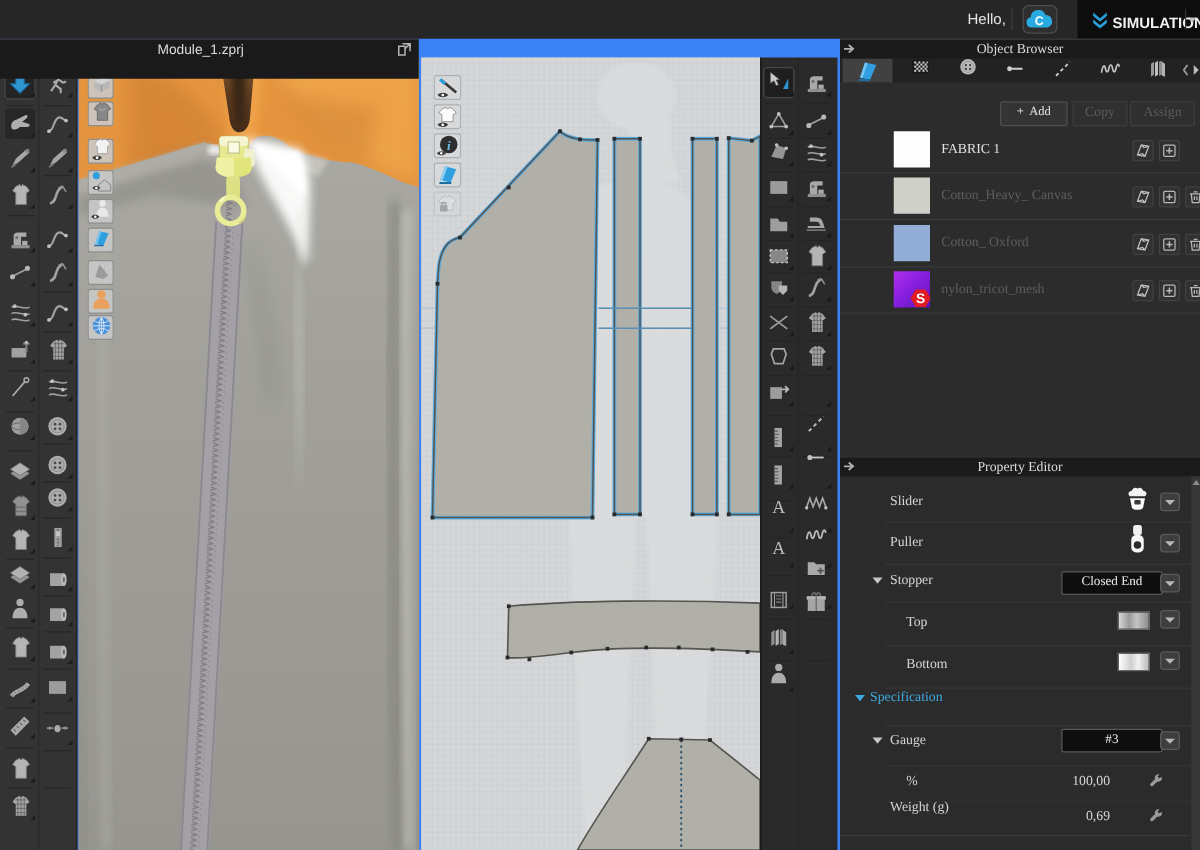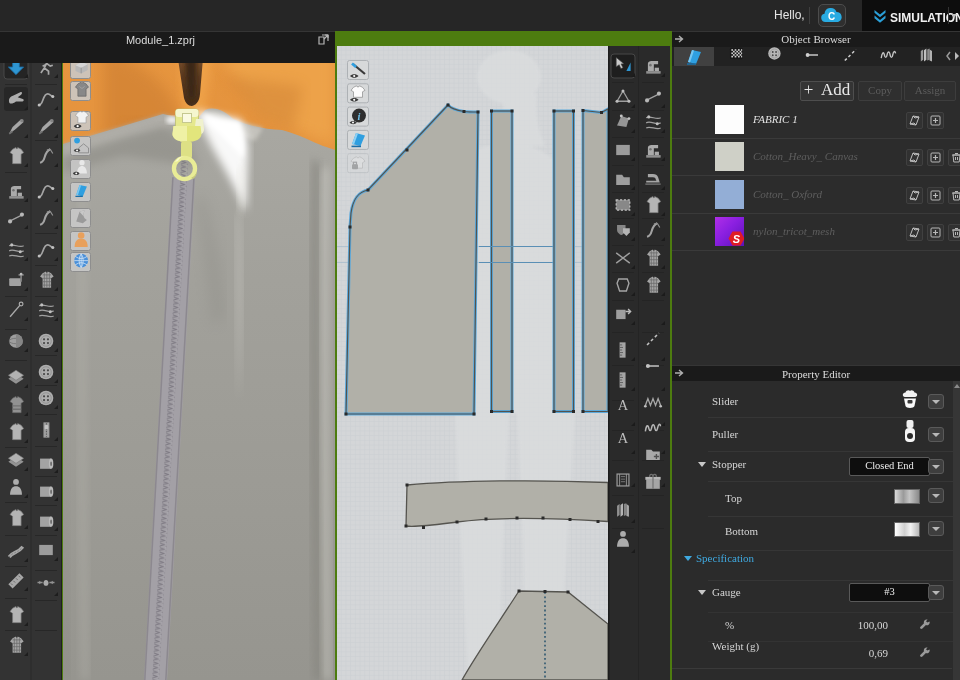--- a/index.html
+++ b/index.html
@@ -1,16 +1,16 @@
 <!DOCTYPE html>
 <html><head>
 <meta charset="utf-8">
 <style>
 html,body{margin:0;padding:0;}
-#app{position:relative;width:960px;height:680px;background:#4d7c0f;font-family:"Liberation Sans",sans-serif;overflow:hidden;}
+#app{position:relative;width:960px;height:680px;background:#3b82f6;font-family:"Liberation Sans",sans-serif;overflow:hidden;}
 #app *{box-sizing:border-box;}
 .abs{position:absolute;}
 #topbar{left:0;top:0;width:960px;height:31px;background:#262626;}
 .ttl{top:31px;height:32px;background:#1a1a1a;border-top:1px solid #353535;color:#dcdcdc;font-size:11px;text-align:center;line-height:16px;z-index:5;}
 #ltb{left:0;top:46px;width:62px;height:634px;background:#333333;}
 #vp3d{left:63px;top:46px;width:272px;height:634px;background:#e2923c;}
 #c2d{left:337px;top:46px;width:271px;height:634px;background:#d5d7d9;}
 #tb2d{left:608px;top:46px;width:62px;height:634px;background:#2a2a2a;}
 #rp{left:672px;top:31px;width:288px;height:649px;background:#2c2c2c;}
 .extlnk{position:absolute;top:2px;width:11px;height:11px;}
@@ -934,24 +934,24 @@
       </g>
    <g transform="translate(238,0) scale(0.8)">
         <use href="#i-pleat" x="6" y="-2"></use>
       </g>
  </svg>
  <path class="abs"></path>
  <svg class="abs" style="left:274px;top:20px;" width="14" height="11" viewBox="0 0 14 11">
       <path d="M4 1 L1 5 L4 9" stroke="#999" stroke-width="1.5" fill="none"></path>
       <path d="M9 1 L13 5 L9 9" fill="#bbb"></path>
     </svg>
- <div class="abs" style="left:128px;top:50px;width:52px;height:18px;background:#343434;border:1px solid #4e4e4e;border-radius:2px;color:#e8e8e8;font-size:17px;text-align:center;line-height:16px;">+&nbsp; Add</div>
+ <div class="abs" style="left:128px;top:50px;width:52px;height:18px;background:#343434;border:1px solid #4e4e4e;border-radius:2px;color:#e8e8e8;font-size:10px;text-align:center;line-height:16px;">+&nbsp; Add</div>
  <div class="abs" style="left:186px;top:50px;width:42px;height:18px;background:#2f2f2f;border:1px solid #3d3d3d;border-radius:2px;color:#5c5c5c;font-size:11px;text-align:center;line-height:16px;">Copy</div>
  <div class="abs" style="left:232px;top:50px;width:50px;height:18px;background:#2f2f2f;border:1px solid #3d3d3d;border-radius:2px;color:#5c5c5c;font-size:11px;text-align:center;line-height:16px;">Assign</div>
- <div class="abs" style="left:0;top:70px;width:264px;height:186px;font-style:italic;">
+ <div class="abs" style="left:0;top:70px;width:264px;height:186px;">
 <div class="abs" style="left:0;top:0px;width:288px;height:37px;border-bottom:1px solid #3a3a3a;">
 <div class="swatch" style="top:4px;background:#fdfdfd;"></div>
 <div class="fabname" style="top:4px;color:#e2e2e2;">FABRIC 1</div>
 <div class="rowicon" style="left:234px;top:11px;"><svg width="15" height="15" viewBox="0 0 15 15">
             <path d="M3 11 L6 3 L12 4 L9 12 Z M6 3 L8 5 L12 4 M9 12 L7 10 L3 11" fill="none" stroke="#c0c0c0" stroke-width="1"></path>
           </svg></div>
 <div class="rowicon" style="left:255px;top:11px;"><svg width="15" height="15" viewBox="0 0 15 15">
             <rect x="3" y="3" width="9" height="9" rx="1" fill="none" stroke="#b8b8b8" stroke-width="1"></rect>
             <path d="M7.5 5 v5 M5 7.5 h5" stroke="#b8b8b8" stroke-width="1.2"></path>
           </svg></div>

